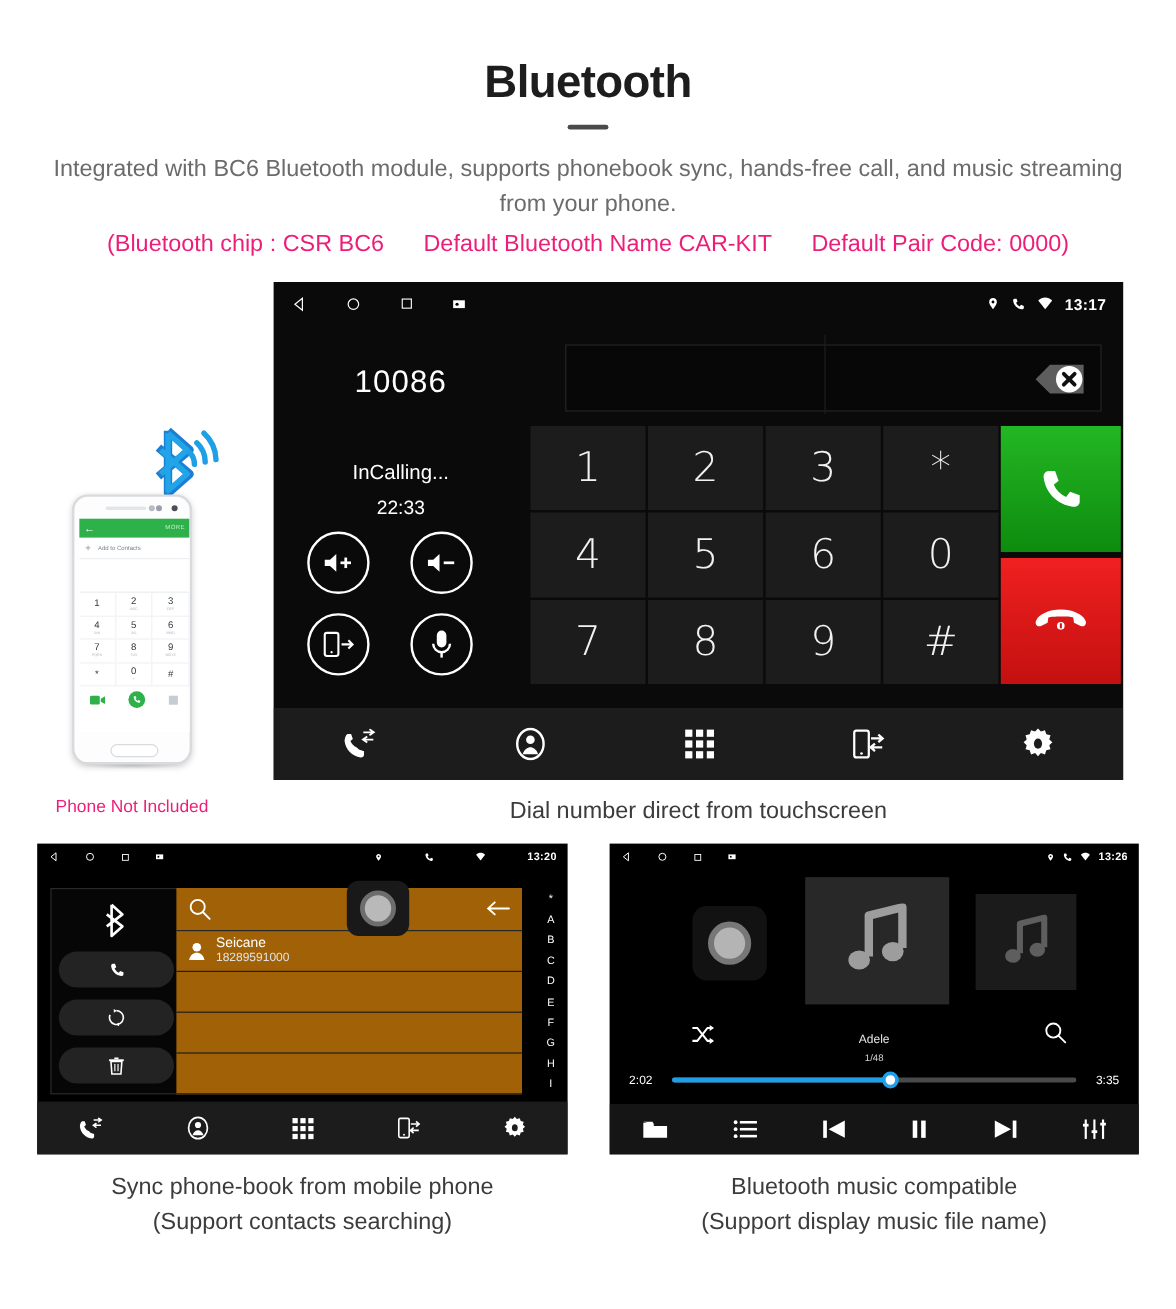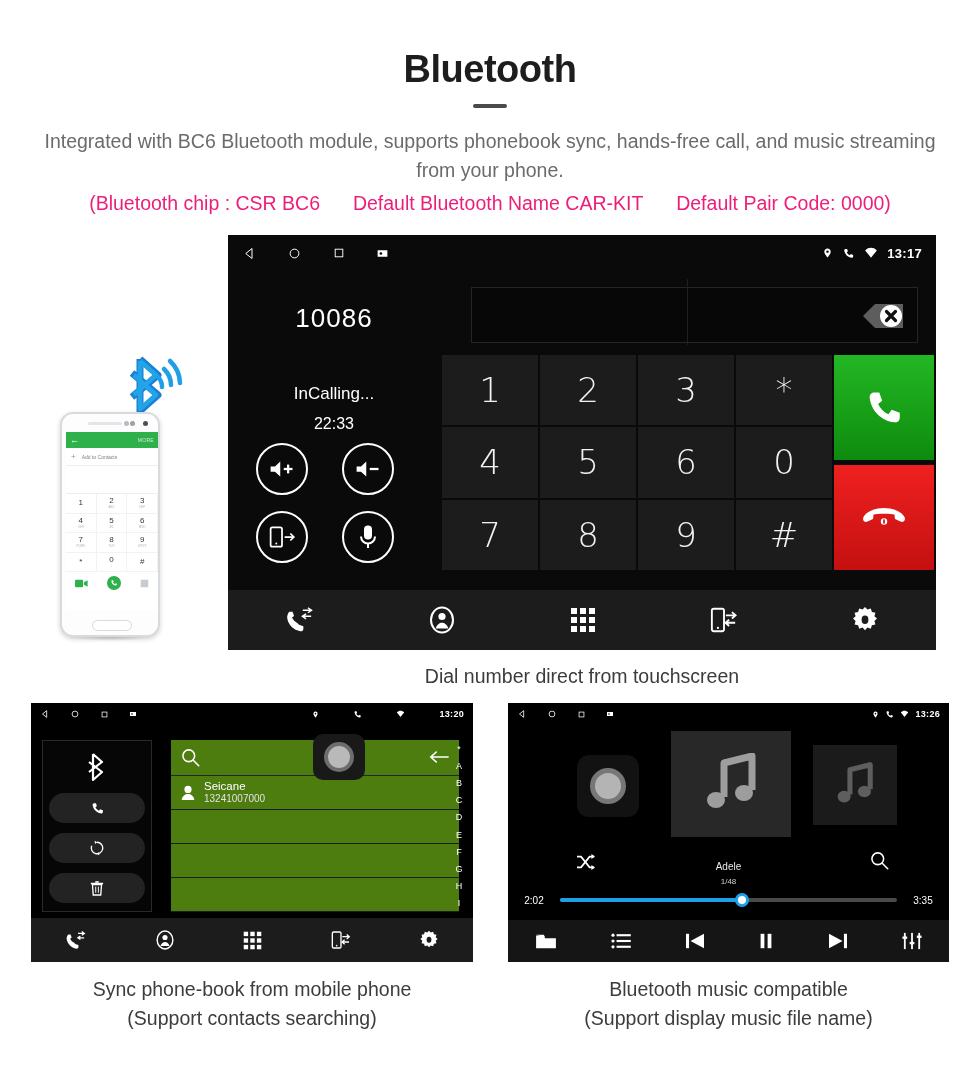--- a/index.html
+++ b/index.html
@@ -145,21 +145,21 @@
   #pb-screen .sb-right > * { margin-right:6px;margin-left:28px; }
   #pb-screen .sb-right > *:last-child { margin-right:0; }
   #pb-screen .sb-time { font-size:9px; }
   #pb-screen .bottombar { height:44px; }
 
   .pb-left { position:absolute; left:11px; top:37px; width:110px; height:172px;
     border:1px solid #2a2a2a; background:#060606; }
   .pb-bticon { height:52px; display:flex; align-items:center; justify-content:center; }
   .pb-pill { margin:0 auto 10px; width:96px; height:30px; border-radius:15px; background:#232323;
     display:flex; align-items:center; justify-content:center; }
-  .pb-list { position:absolute; left:140px; top:37px; width:288px; height:172px; background:#4d7c0f; }
+  .pb-list { position:absolute; left:116px; top:37px; width:288px; height:172px; background:#a16207; }
   .pb-search { height:36px; border-bottom:1px solid #262626; display:flex; align-items:center; padding-left:10px; position:relative; }
   .pb-back { position:absolute; right:10px; top:10px; }
   .pb-knob { position:absolute; left:142px; top:-6px; width:52px; height:46px; background:#191919; border-radius:10px;
     display:flex; align-items:center; justify-content:center; }
   .pb-knob-inner { width:30px; height:30px; border-radius:50%; background:#b9b9b9; border:4px solid #6d6d6d; }
   .pb-row { height:34px; border-bottom:1px solid #1e1e1e; display:flex; align-items:center; padding-left:10px; gap:9px; }
   .pb-name { color:#fff; font-size:11.5px; line-height:13px; }
   .pb-phone { color:#e2e2e2; font-size:10px; line-height:12px; }
   .pb-index { position:absolute; left:421px; top:37px; width:14px; height:172px;
     display:flex; flex-direction:column; align-items:center; justify-content:space-around;
@@ -500,20 +500,21 @@
             <svg width="9" height="9" viewBox="0 0 12 12">
                 <rect x="1" y="1" width="10" height="10" fill="#c7ccd2"></rect>
               </svg>
           </span>
         </div>
       </div>
       <div class="ph-home"></div>
     </div>
   </div>
 
+  <div class="caption caption-pink" style="left: 10px; top: 659px; width: 200px; color: rgb(237, 30, 121);">Phone Not Included</div>
 
   <div class="screen" id="pb-screen">
     <div class="statusbar">
       <div class="sb-left">
         <span>
             <svg width="10" height="10" viewBox="0 0 24 24">
               <path d="M16 4 L6 12 L16 20 Z" fill="none" stroke="#fff" stroke-width="2"></path>
             </svg>
           </span>
         <span>
@@ -608,21 +609,21 @@
       </div>
       <div class="pb-row">
         <span>
           <svg width="14" height="16" viewBox="0 0 14 16">
               <circle cx="7" cy="4.4" r="3.6" fill="#fff"></circle>
               <path d="M0.6 15 c0.8-4.2 3.6-6 6.4-6 s5.6 1.8 6.4 6 z" fill="#fff"></path>
             </svg>
         </span>
         <span>
           <div class="pb-name">Seicane</div>
-          <div class="pb-phone">13241007000</div>
+          <div class="pb-phone">18289591000</div>
         </span>
       </div>
       <div class="pb-row"></div>
       <div class="pb-row"></div>
       <div class="pb-row"></div>
     </div>
 
     <div class="pb-index">
       <span>*</span>
       <span>A</span>

